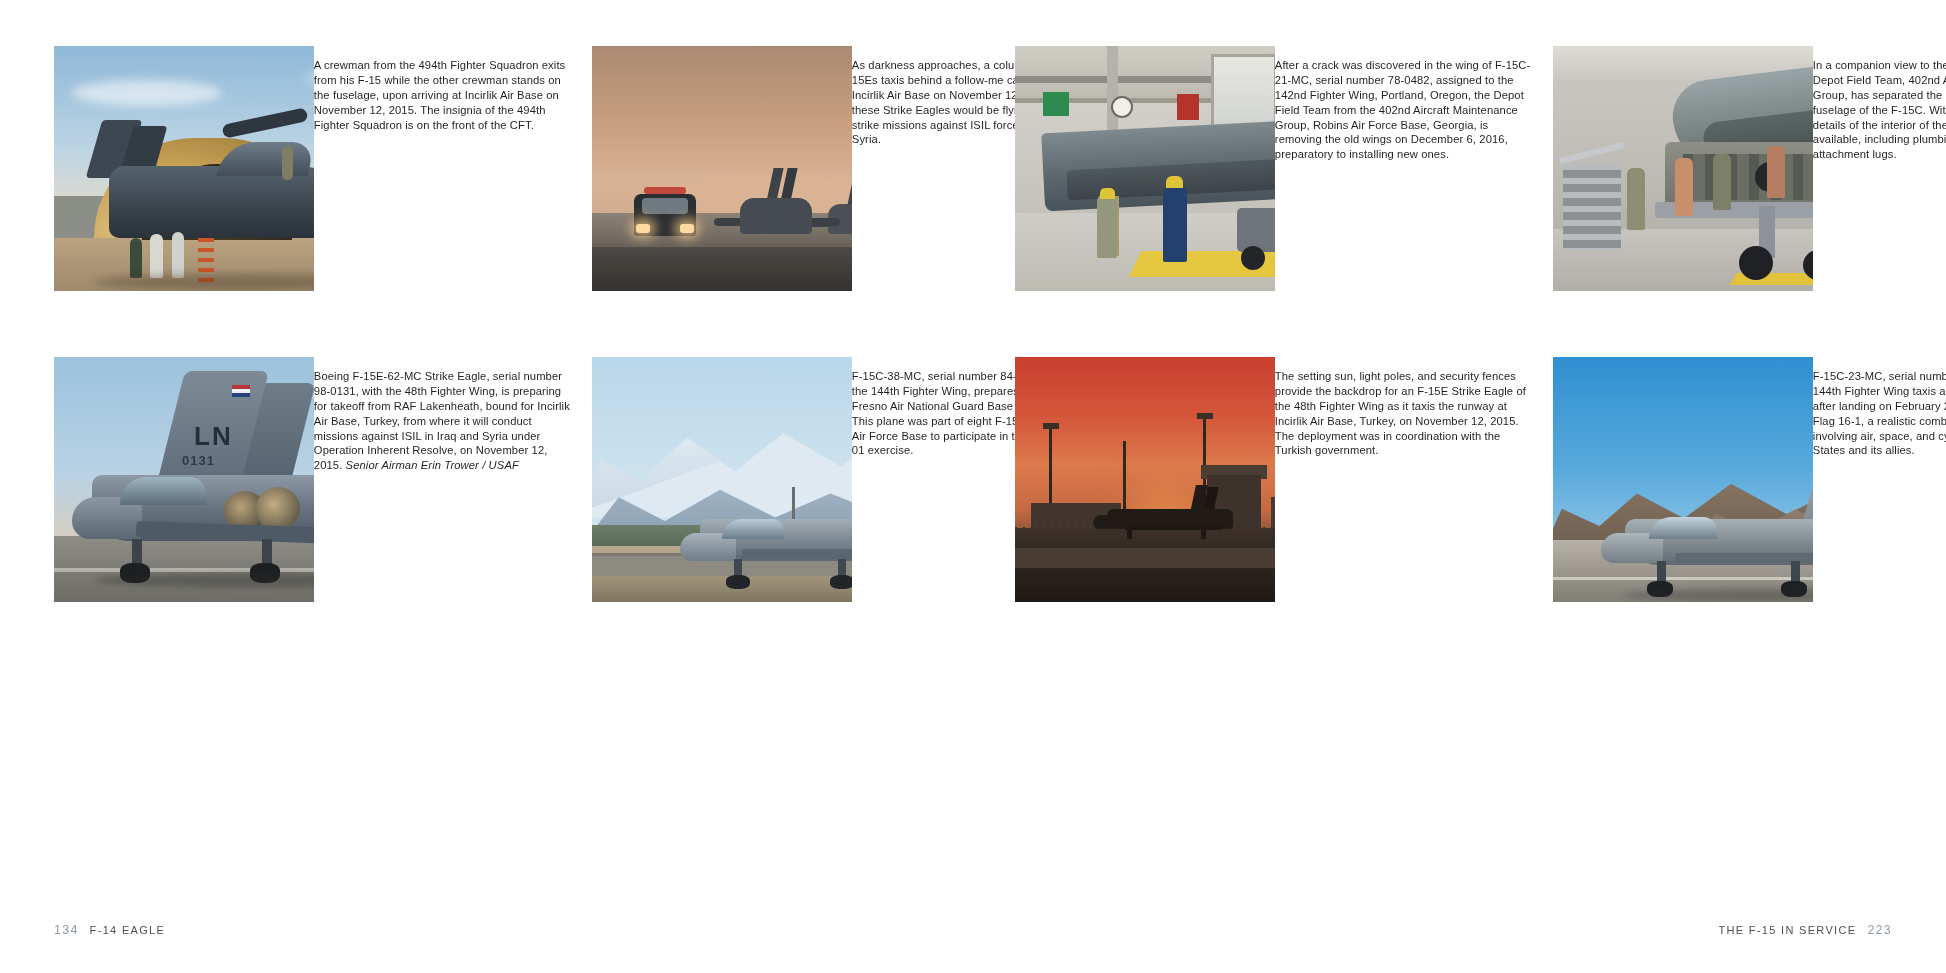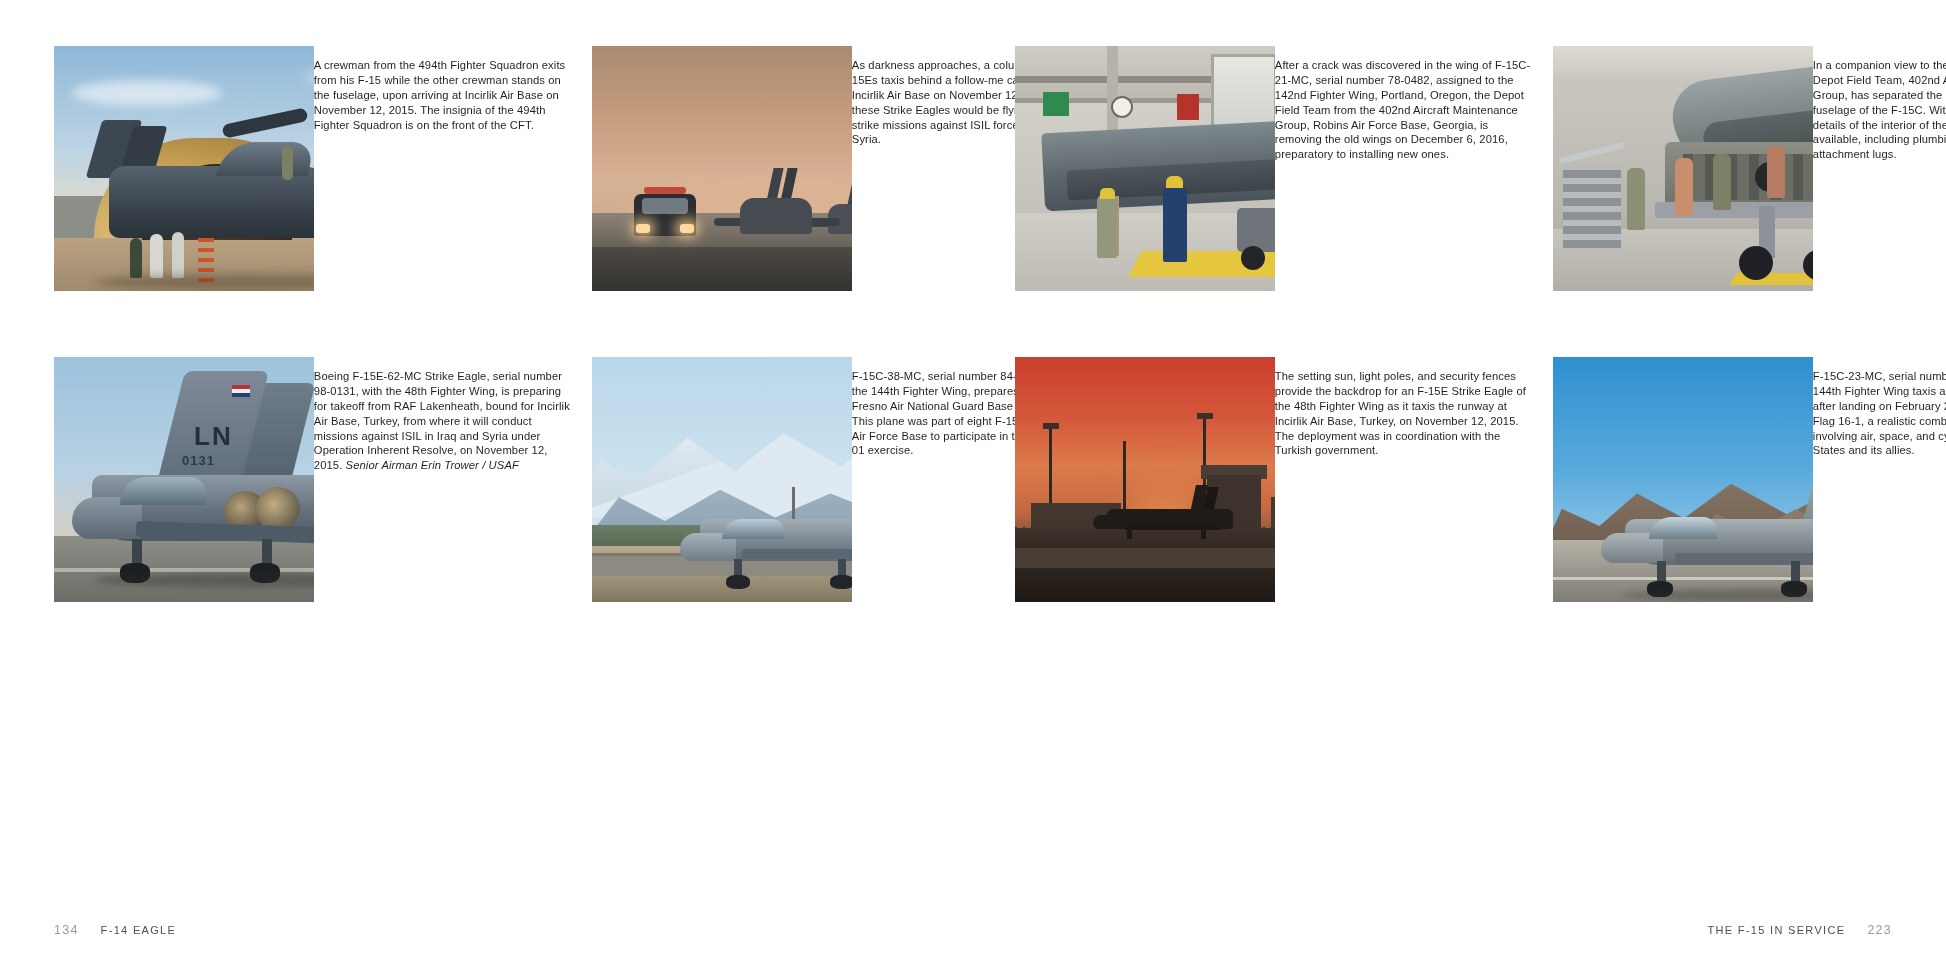--- a/index.html
+++ b/index.html
@@ -62,21 +62,21 @@
 
   
   .folio {
     position: absolute;
     bottom: 36px;
     font-size: 11px;
     letter-spacing: 0.13em;
     color: #6d6f71;
     display: flex;
     align-items: baseline;
-    gap: 22px;
+    gap: 11px;
   }
   .folio-left  { left: 54px; }
   .folio-right { right: 54px; }
   .folio-num {
     color: #8e9aa5;
     font-size: 12.5px;
     letter-spacing: 0.1em;
   }
   .folio-title {
     color: #4d4f51;

